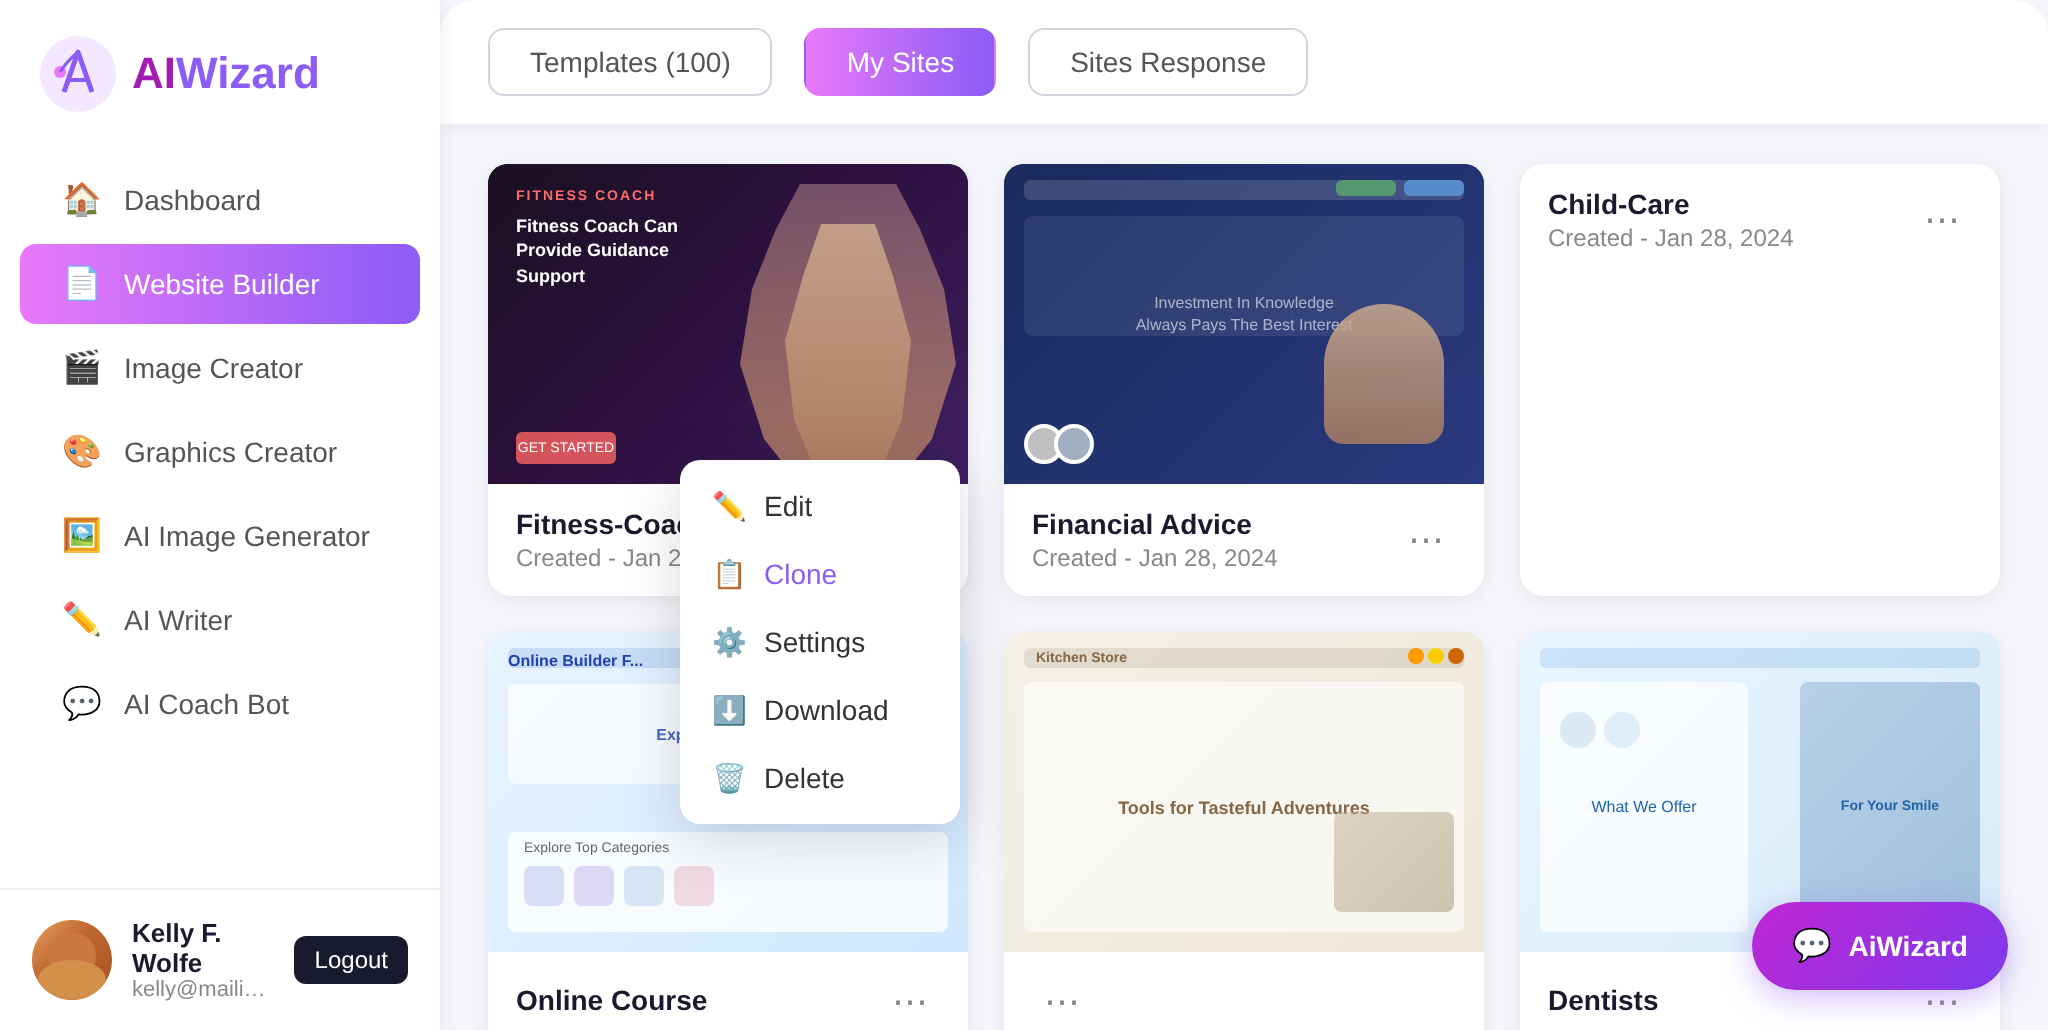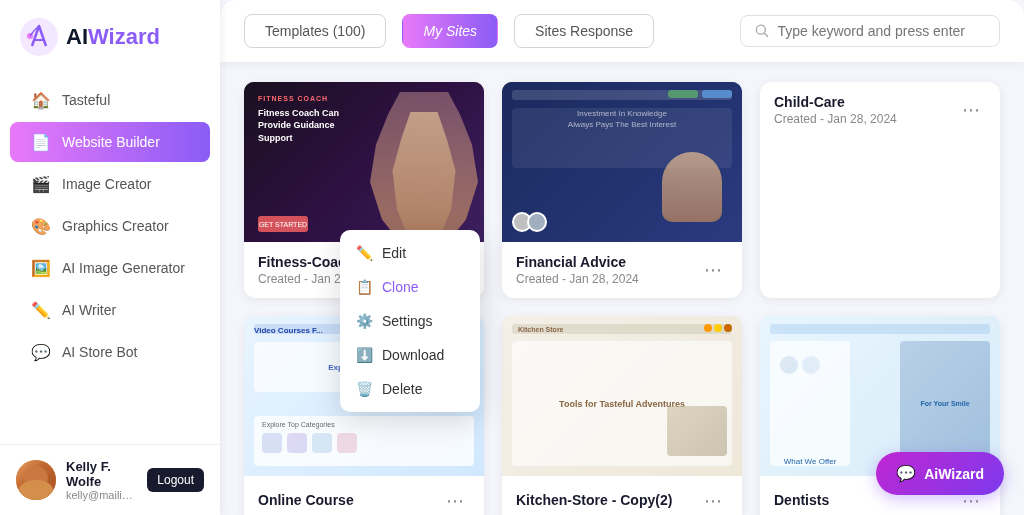--- a/index.html
+++ b/index.html
@@ -25,21 +25,21 @@
     }
     .logo-icon {
       width: 38px;
       height: 38px;
     }
     .logo-text {
       font-size: 22px;
       font-weight: 700;
       color: #1a1a2e;
     }
-    .logo-text span { color: #0f172a; }
+    .logo-text span { color: #a21caf; }
     .nav-items { flex: 1; padding: 8px 0; }
     .nav-item {
       display: flex;
       align-items: center;
       gap: 12px;
       padding: 11px 22px;
       cursor: pointer;
       border-radius: 8px;
       margin: 2px 10px;
       color: #555;
@@ -111,21 +111,20 @@
       background: #fff;
       color: #555;
       font-size: 14px;
       font-weight: 500;
       cursor: pointer;
     }
     .tab-btn.active {
       background: linear-gradient(90deg, #e879f9, #8b5cf6);
       color: #fff;
       border-color: transparent;
-      font-style: italic;
     }
     .search-bar {
       margin-left: auto;
       display: flex;
       align-items: center;
       border: 1.5px solid #e0e0e0;
       border-radius: 8px;
       padding: 7px 14px;
       background: #fff;
       gap: 8px;
@@ -278,21 +277,21 @@
     </svg>
     <span class="logo-text">
       <span>AI</span><span style="color:#8b5cf6;">Wizard</span>
     </span>
   </div>
 
   <nav class="nav-items">
 
   <div class="nav-item" style="order:-1; margin-bottom:0;">
       <span class="nav-icon">🏠</span>
-      <span>Tasteful</span>
+      <span>Dashboard</span>
     </div>
       <div class="nav-item active">
       <span class="nav-icon">📄</span>
       <span>Website Builder</span>
     </div>
       <div class="nav-item">
       <span class="nav-icon">🎬</span>
       <span>Image Creator</span>
     </div>
       <div class="nav-item">
@@ -302,21 +301,21 @@
       <div class="nav-item">
       <span class="nav-icon">🖼️</span>
       <span>AI Image Generator</span>
     </div>
       <div class="nav-item">
       <span class="nav-icon">✏️</span>
       <span>AI Writer</span>
     </div>
       <div class="nav-item">
       <span class="nav-icon">💬</span>
-      <span>AI Store Bot</span>
+      <span>AI Coach Bot</span>
     </div>
     </nav>
 
   <div class="sidebar-bottom">
     <div class="avatar">
       <div class="avatar-img" style="background: linear-gradient(135deg, #e8a060 0%, #c06830 40%, #a85020 100%); position:relative;">
         <div style="position:absolute; top:6px; left:50%; transform:translateX(-50%); width:24px; height:24px; background:#c87840; border-radius:50%;"></div>
         <div style="position:absolute; bottom:0; left:50%; transform:translateX(-50%); width:34px; height:20px; background:#d4904a; border-radius:50% 50% 0 0;"></div>
       </div>
     </div>
@@ -327,27 +326,20 @@
     <button class="logout-btn">Logout</button>
   </div>
 </aside>
 
 <main class="main-content">
 
   <div class="top-bar">
     <button class="tab-btn">Templates (100)</button>
     <button class="tab-btn active">My Sites</button>
     <button class="tab-btn">Sites Response</button>
-    <div class="search-bar">
-      <svg width="16" height="16" viewBox="0 0 16 16" fill="none">
-        <circle cx="6.5" cy="6.5" r="5" stroke="#aaa" stroke-width="1.5"></circle>
-        <path d="M10.5 10.5 L14 14" stroke="#aaa" stroke-width="1.5" stroke-linecap="round"></path>
-      </svg>
-      <input type="text" placeholder="Type keyword and press enter" style="">
-    </div>
   </div>
 
   <div class="cards-area">
     <div class="cards-grid">
 
       <div class="card">
         <div class="card-thumb card-thumb-fitness">
           <div style="position:absolute;inset:0;background:linear-gradient(135deg,#1a1020 0%,#2d1040 50%,#3d2060 100%);"></div>
           <div style="position:absolute;top:12px;left:14px;color:#fff;font-size:9px;font-weight:700;line-height:1.4;max-width:110px;z-index:2;">
             <div style="color:#ff6b6b;font-size:7px;font-weight:700;letter-spacing:1px;margin-bottom:3px;">FITNESS COACH</div>
@@ -365,21 +357,21 @@
             <div class="card-date">Created - Jan 28, 2024</div>
           </div>
           <button class="card-menu-btn">⋯</button>
         </div>
       </div>
 
       <div class="card">
         <div class="card-thumb card-thumb-financial">
           <div style="position:absolute;inset:0;background:linear-gradient(135deg,#1a2a5e 0%,#2a3a7e 100%);"></div>
           <div style="position:absolute;top:8px;left:10px;right:10px;height:10px;background:rgba(255,255,255,0.15);border-radius:3px;"></div>
-          <div style="position:absolute;top:26px;left:10px;right:10px;height:60px;background:rgba(255,255,255,0.08);border-radius:4px;display:flex;align-items:flex-start;justify-content:center;">
+          <div style="position:absolute;top:26px;left:10px;right:10px;height:60px;background:rgba(255,255,255,0.08);border-radius:4px;display:flex;align-items:flex-end;justify-content:center;">
             <div style="color:rgba(255,255,255,0.6);font-size:8px;text-align:center;line-height:1.4;">Investment In Knowledge<br>Always Pays The Best Interest</div>
           </div>
           <div style="position:absolute;bottom:20px;right:20px;width:60px;height:70px;background:linear-gradient(180deg,#d4b090,#b08060);border-radius:30px 30px 10px 10px;opacity:0.8;"></div>
           <div style="position:absolute;bottom:10px;left:10px;display:flex;gap:3px;">
             <div style="width:20px;height:20px;border-radius:50%;background:#c0c0c0;border:2px solid #fff;"></div>
             <div style="width:20px;height:20px;border-radius:50%;background:#a0b0c0;border:2px solid #fff;margin-left:-8px;"></div>
           </div>
           <div style="position:absolute;top:8px;right:10px;display:flex;gap:4px;">
             <div style="width:30px;height:8px;background:rgba(100,200,100,0.6);border-radius:3px;"></div>
             <div style="width:30px;height:8px;background:rgba(100,180,255,0.6);border-radius:3px;"></div>
@@ -401,21 +393,21 @@
             <div class="card-date">Created - Jan 28, 2024</div>
           </div>
           <button class="card-menu-btn">⋯</button>
         </div>
       </div>
 
       <div class="card">
         <div class="card-thumb card-thumb-online">
           <div style="position:absolute;inset:0;background:linear-gradient(135deg,#e8f4ff,#d0e8ff);"></div>
           <div style="position:absolute;top:8px;left:10px;right:10px;height:10px;background:rgba(50,100,200,0.15);border-radius:3px;"></div>
-          <div style="position:absolute;top:10px;left:10px;color:#2244aa;font-size:8px;font-weight:700;">Video Courses F...</div>
+          <div style="position:absolute;top:10px;left:10px;color:#2244aa;font-size:8px;font-weight:700;">Online Builder F...</div>
           <div style="position:absolute;top:26px;left:10px;right:10px;height:50px;background:rgba(255,255,255,0.7);border-radius:4px;display:flex;align-items:center;justify-content:center;">
             <div style="color:#4466cc;font-size:8px;font-weight:600;">Experienced And...</div>
           </div>
           <div style="position:absolute;bottom:10px;left:10px;right:10px;background:rgba(255,255,255,0.8);height:50px;border-radius:4px;">
             <div style="padding:5px 8px;font-size:7px;color:#666;">Explore Top Categories</div>
             <div style="display:flex;gap:5px;padding:0 8px;">
               <div style="width:20px;height:20px;background:#4466cc30;border-radius:4px;"></div>
               <div style="width:20px;height:20px;background:#6644cc30;border-radius:4px;"></div>
               <div style="width:20px;height:20px;background:#4488cc30;border-radius:4px;"></div>
               <div style="width:20px;height:20px;background:#cc446630;border-radius:4px;"></div>
@@ -442,38 +434,34 @@
             <div style="width:8px;height:8px;background:#ff9900;border-radius:50%;"></div>
             <div style="width:8px;height:8px;background:#ffcc00;border-radius:50%;"></div>
             <div style="width:8px;height:8px;background:#cc6600;border-radius:50%;"></div>
           </div>
           <div style="position:absolute;top:25px;left:10px;right:10px;bottom:10px;background:rgba(255,255,255,0.6);border-radius:4px;display:flex;align-items:center;justify-content:center;">
             <div style="color:#886644;font-size:9px;font-weight:700;text-align:center;">Tools for Tasteful Adventures</div>
           </div>
           <div style="position:absolute;bottom:20px;right:15px;width:60px;height:50px;background:linear-gradient(135deg,#c0b090,#a09070);border-radius:4px;opacity:0.5;"></div>
         </div>
         <div class="card-info">
-          <div>
-            <div class="card-title">Kitchen-Store - Copy(2)</div>
-            <div class="card-date"></div>
-          </div>
           <button class="card-menu-btn">⋯</button>
         </div>
       </div>
 
       <div class="card">
         <div class="card-thumb card-thumb-dentist">
           <div style="position:absolute;inset:0;background:linear-gradient(135deg,#e8f5ff,#d8ecf8);"></div>
           <div style="position:absolute;top:8px;left:10px;right:10px;height:10px;background:rgba(0,100,200,0.12);border-radius:3px;"></div>
           <div style="position:absolute;top:25px;right:10px;bottom:10px;width:90px;background:linear-gradient(135deg,#d8e8f5,#c0d8ee);border-radius:4px;overflow:hidden;">
             <div style="width:100%;height:100%;background:linear-gradient(135deg,#b8d0e8,#a0c0dd);display:flex;align-items:center;justify-content:center;">
               <div style="color:#2266aa;font-size:7px;font-weight:700;text-align:center;">For Your Smile</div>
             </div>
           </div>
-          <div style="position:absolute;top:25px;left:10px;width:80px;bottom:10px;background:rgba(255,255,255,0.7);border-radius:4px;display:flex;align-items:flex-end;justify-content:center;">
+          <div style="position:absolute;top:25px;left:10px;width:104px;bottom:10px;background:rgba(255,255,255,0.7);border-radius:4px;display:flex;align-items:center;justify-content:center;">
             <div style="color:#2266aa;font-size:8px;text-align:center;">What We Offer</div>
           </div>
           <div style="position:absolute;top:40px;left:20px;display:flex;gap:4px;">
             <div style="width:18px;height:18px;background:#2266aa20;border-radius:50%;"></div>
             <div style="width:18px;height:18px;background:#4488cc20;border-radius:50%;"></div>
           </div>
         </div>
         <div class="card-info">
           <div>
             <div class="card-title">Dentists</div>

